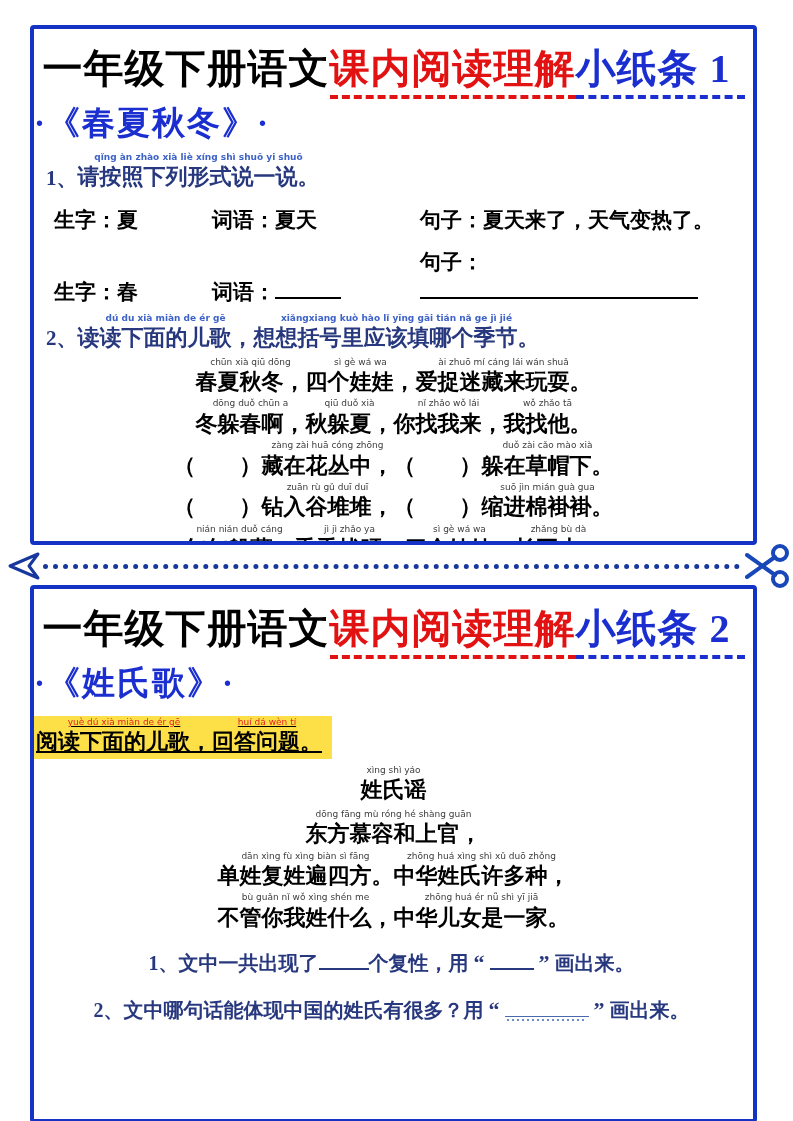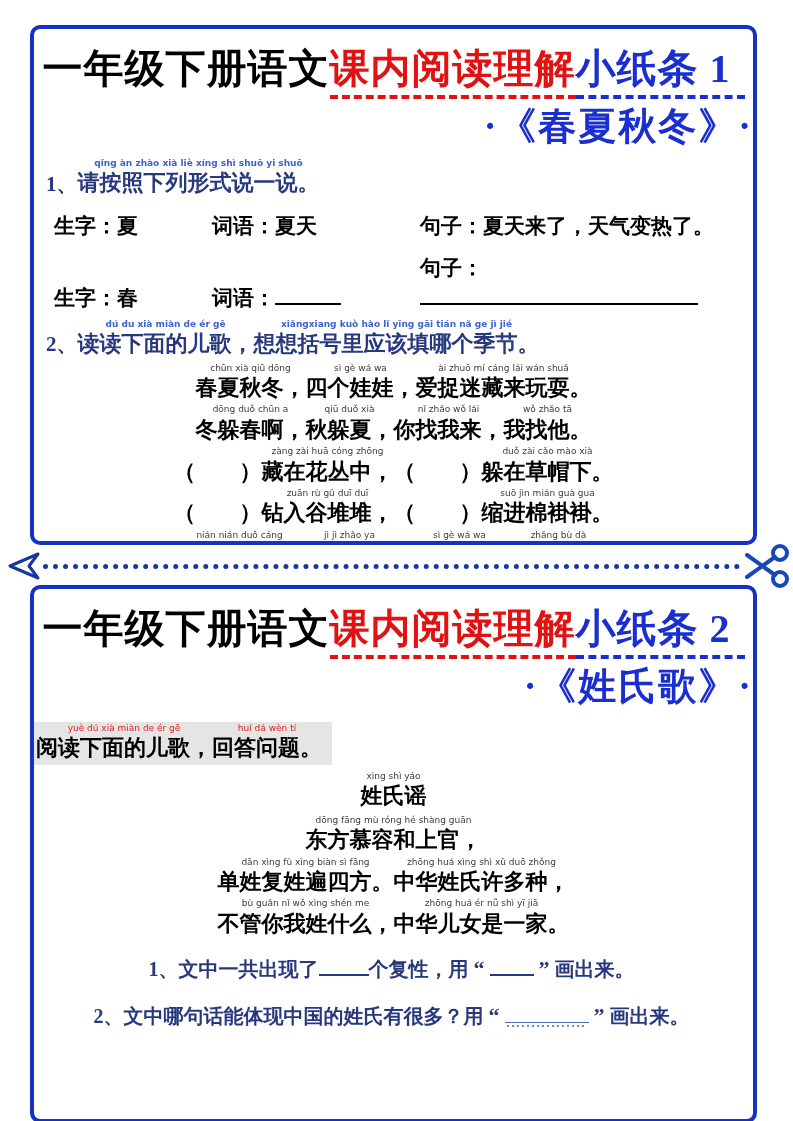--- a/index.html
+++ b/index.html
@@ -2,35 +2,35 @@
 <html><head>
 <meta charset="utf-8">
 <style>
   html,body { margin:0; padding:0; }
   body {
     width:793px; height:1121px; background:#ffffff; position:relative;
     font-family:"Liberation Serif","DejaVu Serif",serif;
   }
   .card {
     position:absolute; left:30px; width:727px; box-sizing:border-box;
-    border:4px solid #1433c4; border-radius:10px; background:#fff; overflow:hidden;
+    border:4px solid #1433c4; border-radius:4px; background:#fff; overflow:hidden;
   }
   #card1 { top:25px; height:520px; }
   #card2 { top:585px; height:538px; }
 
   .title {
     margin:16px 6px 0; text-align:center; font-size:40px; font-weight:900;
     letter-spacing:1px; line-height:1.2; white-space:nowrap;
   }
   .t-black { color:#000; }
   .t-red   { color:#e31212; border-bottom:4px dashed #e31212; padding-bottom:4px; }
   .t-blue  { color:#1b2fd0; border-bottom:4px dashed #1b2fd0; padding-bottom:4px; padding-right:14px; }
 
   .subtitle {
-    text-align:right; color:#1b2fd0; font-size:38px; font-weight:bold;
+    text-align:left; color:#1b2fd0; font-size:33px; font-weight:bold;
     margin-top:8px; letter-spacing:2px;
   }
 
   .ruby-seg { display:inline-flex; flex-direction:column; align-items:center; }
   .pinyin {
     font-family:"DejaVu Sans",sans-serif; font-size:9px; color:#3c3c3c;
     line-height:1.25; white-space:pre; min-height:11px;
   }
   .hanzi { font-size:22px; font-weight:bold; color:#000; line-height:1.3; white-space:pre; }
 
@@ -54,22 +54,22 @@
   .blank.navy { border-bottom-color:#27387e; }
   .w66  { width:66px; }  .w278 { width:278px; }
   .w50  { width:50px; }  .w44  { width:44px; } .w84 { width:84px; }
 
   .poem { margin-top:4px; }
   .poem-line { display:flex; justify-content:center; align-items:flex-end; margin-top:2px; }
 
   .poem-title-row { display:flex; justify-content:center; margin-top:6px; }
 
   .instruction {
-    display:inline-flex; align-items:flex-end; background:#e5e5e5;
-    padding:1px 10px 2px 2px; margin:10px 0 0 0;
+    display:inline-flex; align-items:flex-end; background:#fde047;
+    padding:1px 10px 2px 2px; margin:10px 0 0 0;text-decoration:underline;
   }
 
   .cut-row {
     position:absolute; top:547px; left:0; right:0; height:38px;
     display:flex; align-items:center; z-index:3;
   }
   .dots { flex:1; border-top:5px dotted #17379e; height:0; margin:0 1px; }
 
   .q-plain { margin:16px 16px 0 12px; font-size:20px; line-height:1.4;text-align:center; }
   .q-plain .quote { font-size:22px; margin:0 5px; }

